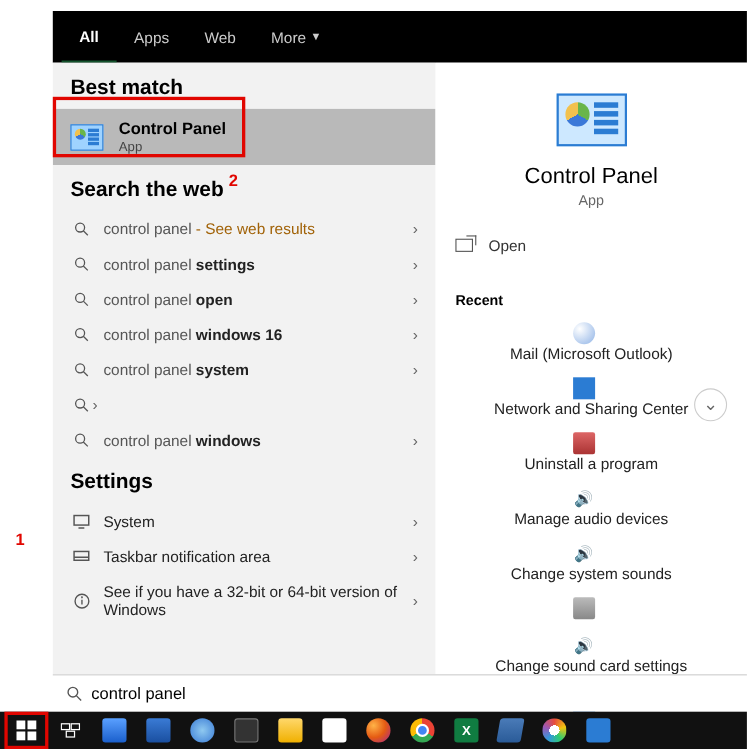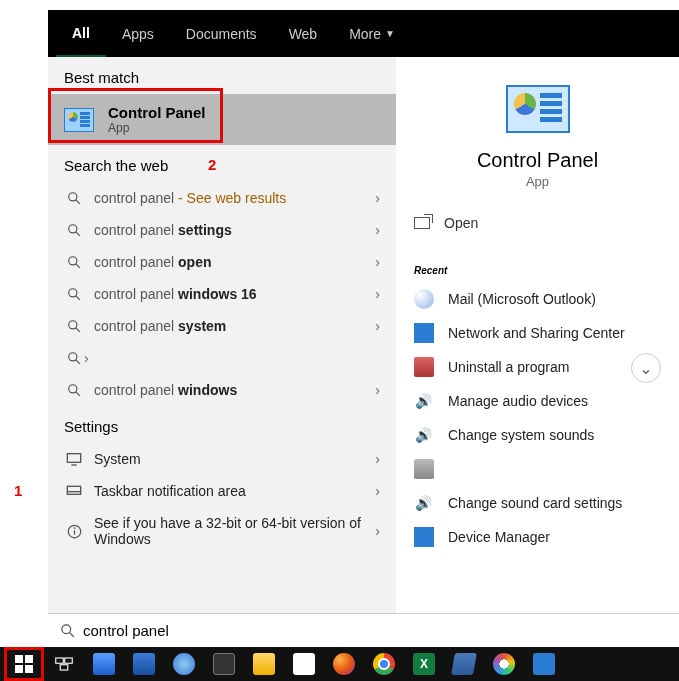--- a/index.html
+++ b/index.html
@@ -6,21 +6,21 @@
   body { background: #fff; width: 679px; height: 681px; position: relative; overflow: hidden; }
 
   
   .tabbar { position: absolute; left: 48px; top: 10px; right: 0; height: 47px; background: #000; display: flex; align-items: center; padding-left: 8px; color: #ccc; font-size: 14px; }
   .tab { padding: 0 16px; height: 100%; display: flex; align-items: center; cursor: pointer; }
   .tab.active { color: #fff; border-bottom: 2px solid #14532d; font-weight: 600; }
   .more-chev { font-size: 10px; margin-left: 4px; }
 
   
   .left { position: absolute; left: 48px; top: 57px; width: 348px; bottom: 68px; background: #f2f2f2; overflow: hidden; }
-  .section-label { padding: 12px 16px 8px; font-size: 15px; font-weight: 400; color: #000; }
+  .section-label { padding: 12px 16px 8px; font-size: 19px; font-weight: 700; color: #000; }
   .best { background: #b9b9b9; display: flex; align-items: center; padding: 10px 16px; }
   .best-frame { border: 3px solid #e10600; position: absolute; }
   .cp-icon-sm { width: 30px; height: 24px; background: #9fd3ff; border: 1px solid #2b7cd3; position: relative; }
   .cp-icon-sm::before { content:""; position:absolute; left:3px; top:3px; width:10px; height:10px; border-radius:50%; background: conic-gradient(#69b54a 0 120deg,#3b78d8 120deg 240deg,#f2c14e 240deg 360deg);}
   .cp-icon-sm::after { content:""; position:absolute; right:3px; top:3px; width:10px; height:3px; background:#2b7cd3; box-shadow:0 4px 0 #2b7cd3,0 8px 0 #2b7cd3,0 12px 0 #2b7cd3;}
   .best-text { margin-left: 14px; }
   .best-title { font-size: 15px; font-weight: 600; }
   .best-sub { font-size: 12px; color: #444; }
 
   .row { display: flex; align-items: center; padding: 8px 16px; font-size: 14px; color: #222; cursor: pointer; position: relative; }
@@ -35,22 +35,22 @@
   .right { position: absolute; left: 396px; right: 0; top: 57px; bottom: 68px; background: #fff; padding-top: 28px; }
   .cp-icon-lg { width: 64px; height: 48px; margin: 0 auto; background: #cde8ff; border: 2px solid #2b7cd3; position: relative; }
   .cp-icon-lg::before { content:""; position:absolute; left:6px; top:6px; width:22px; height:22px; border-radius:50%; background: conic-gradient(#69b54a 0 120deg,#3b78d8 120deg 240deg,#f2c14e 240deg 360deg);}
   .cp-icon-lg::after { content:""; position:absolute; right:6px; top:6px; width:22px; height:5px; background:#2b7cd3; box-shadow:0 8px 0 #2b7cd3,0 16px 0 #2b7cd3,0 24px 0 #2b7cd3;}
   .detail-title { text-align: center; font-size: 20px; margin-top: 16px; }
   .detail-sub { text-align: center; font-size: 13px; color: #666; margin-top: 2px; }
   .action-row { display:flex; align-items:center; padding:10px 18px; font-size:14px; color:#333; margin-top:16px;}
   .open-ic { width:16px; height:12px; border:1.5px solid #555; position:relative; margin-right:14px;}
   .open-ic::after{content:"";position:absolute;right:-4px;top:-4px;width:8px;height:8px;border-top:1.5px solid #555;border-right:1.5px solid #555;}
   .expand { position:absolute; right:18px; top:296px; width:30px; height:30px; border-radius:50%; border:1px solid #ccc; display:flex; align-items:center; justify-content:center; color:#666; background:#fff; cursor:pointer;}
-  .recent-label { padding: 24px 18px 6px; font-size: 10px; font-weight: 600; font-style: italic; }
-  .rrow { display:flex; align-items:center; padding:7px 18px; font-size:14px; color:#222; cursor:pointer;}
+  .recent-label { padding: 24px 18px 6px; font-size: 13px; font-weight: 600; }
+  .rrow { display:flex; align-items:center; padding:7px 18px; font-size:14px; color:#222; cursor:pointer;flex-direction:column;}
   .rrow .ric { width:20px; height:20px; margin-right:14px; display:flex; align-items:center; justify-content:center; font-size:14px;}
   .ric-mail{background:radial-gradient(circle at 30% 30%,#fff,#8fb3e6);border-radius:50%;}
   .ric-net{background:#2b7cd3;}
   .ric-uninst{background:linear-gradient(#d66,#a33);border-radius:2px;}
   .ric-vol{color:#555;}
   .ric-dev{background:linear-gradient(#bbb,#888);border-radius:2px;}
   .ric-sc{color:#555;}
   .ric-dm{background:#2b7cd3;}
 
   
@@ -71,21 +71,20 @@
   .redlabel { position:absolute; color:#e10600; font-weight:bold; font-size:15px; }
 
   svg { display:block; }
 </style>
 </head>
 <body>
 
 <div class="tabbar">
   <div class="tab active">All</div>
   <div class="tab">Apps</div>
-  <div class="tab">Documents</div>
   <div class="tab">Web</div>
   <div class="tab">
       <span>More</span>
       <span class="more-chev">▼</span>
     </div>
 </div>
 
 <div class="left">
   <div class="section-label">Best match</div>
   <div class="best">

